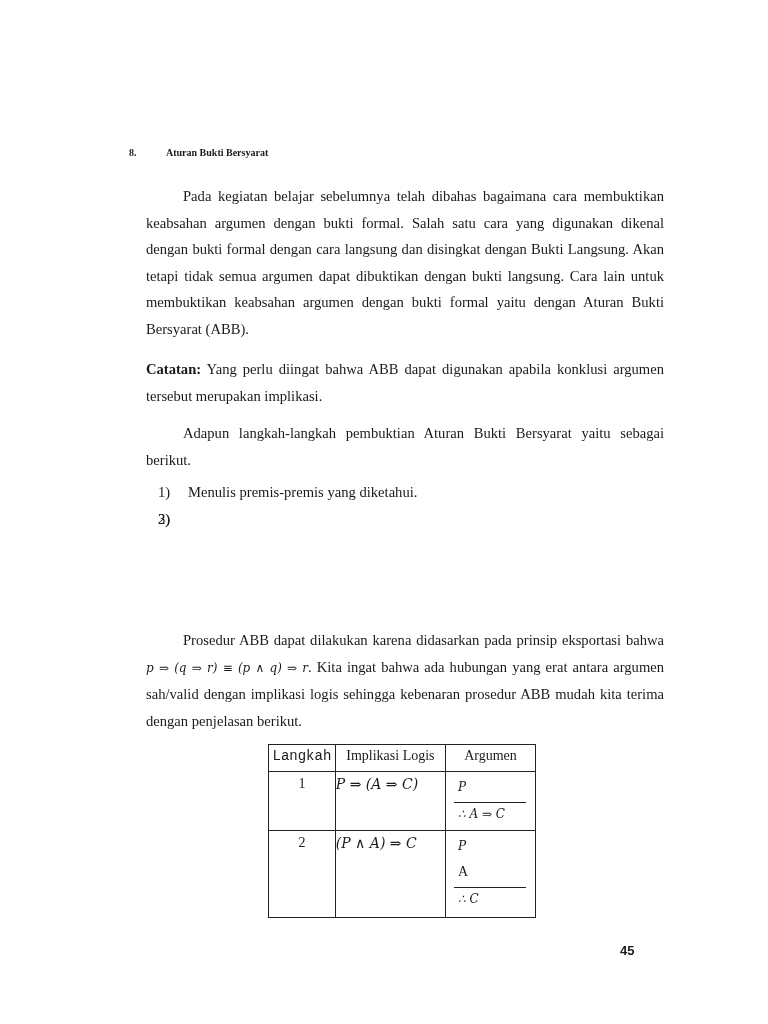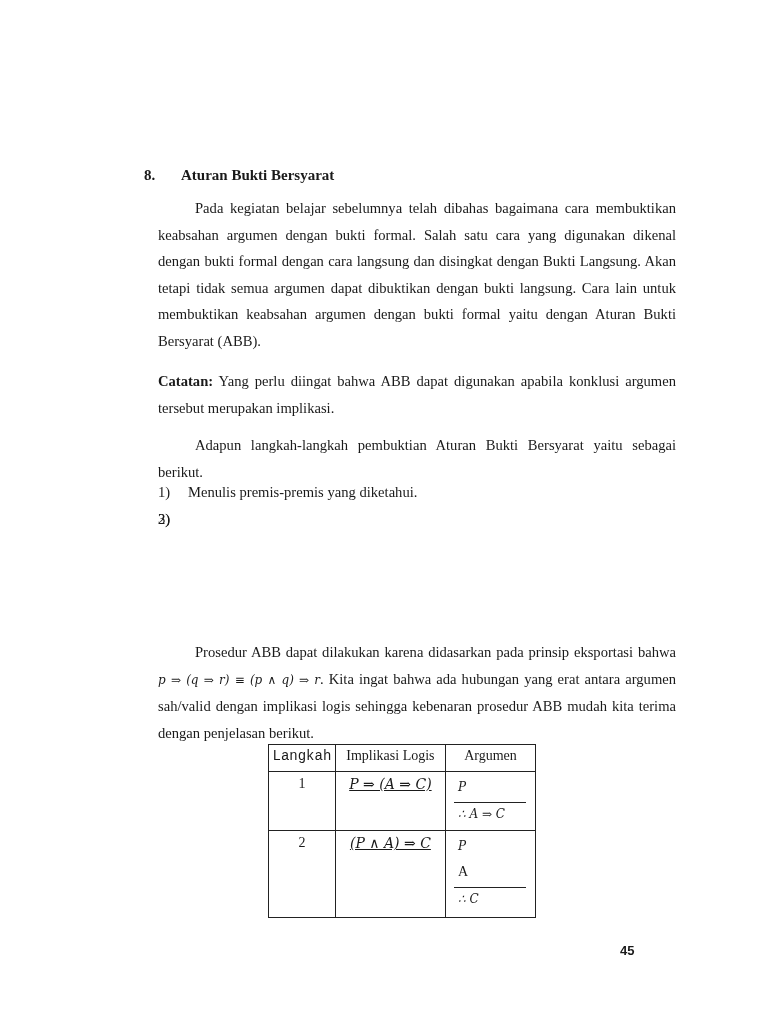--- a/index.html
+++ b/index.html
@@ -1,39 +1,39 @@
 <!DOCTYPE html>
 <html><head>
 <meta charset="utf-8">
 <style>
   html, body { margin: 0; padding: 0; background: #ffffff; }
   body { width: 768px; height: 1024px; position: relative; overflow: hidden;
          font-family: "Liberation Serif", serif; color: #1a1a1a; font-size: 14.6px; }
   .page { position: absolute; left: 0; top: 0; width: 768px; height: 1024px; }
-  .heading { position: absolute; left: 144px; top: 147px; font-weight: bold; font-size: 15px; margin-top: 20px; }
+  .heading { position: absolute; left: 129px; top: 147px; font-weight: bold; font-size: 10px; }
   .heading .num { display: inline-block; width: 37px; }
-  .para { position: absolute; left: 142px; width: 518px; line-height: 26.5px; text-align: justify; margin: 16px; }
+  .para { position: absolute; left: 142px; width: 518px; line-height: 26.5px; text-align: justify; margin: 4px; }
   .para.indent { text-indent: 37px; }
   .p1 { top: 179px; }
   .note { top: 352px; }
   .p2 { top: 416px; }
   .list { position: absolute; left: 158px; width: 502px; top: 479px; margin: 0; padding: 0; list-style: none; }
   .list li { position: relative; padding-left: 30px; line-height: 26.5px; text-align: justify; }
   .list li .marker { position: absolute; left: 0; top: 0; }
   .list li + li { margin-top: 0px; }
   .p3 { top: 623px; }
   .math { font-family: "DejaVu Serif", serif; font-style: italic; font-size: 12px; }
   table.abb { position: absolute; left: 268px; top: 744px; border-collapse: collapse; width: 268px; }
   table.abb td, table.abb th { border: 1.3px solid #222; vertical-align: top; padding: 0; font-weight: normal; font-size: 14px; }
   table.abb th { height: 26px; line-height: 22px; text-align: center; }
   .col1 { width: 66px; font-family: Liberation Mono, monospace; }
   .col2 { width: 111px; }
   .col3 { width: 89px; }
   .cell-step { text-align: center; padding-top: 2px !important; line-height: 20px; }
-  .cell-impl { text-align: center; padding-top: 2px !important; line-height: 20px; text-decoration: underline; }
+  .cell-impl { text-align: left; padding-top: 2px !important; line-height: 20px; }
   .arg { position: relative; padding: 4px 8px 0 8px !important; }
   .arg .line { line-height: 22px; padding-left: 4px; }
   .arg .rule { border-top: 1.2px solid #222; margin: 4px 0 0 0; width: 72px; }
   .row1 td { height: 54px; }
   .row2 td { height: 82px; }
   .pagenum { position: absolute; left: 620px; top: 943px; font-family: "Liberation Sans", sans-serif; font-weight: bold; font-size: 13px; }
 </style>
 </head>
 <body>
 

